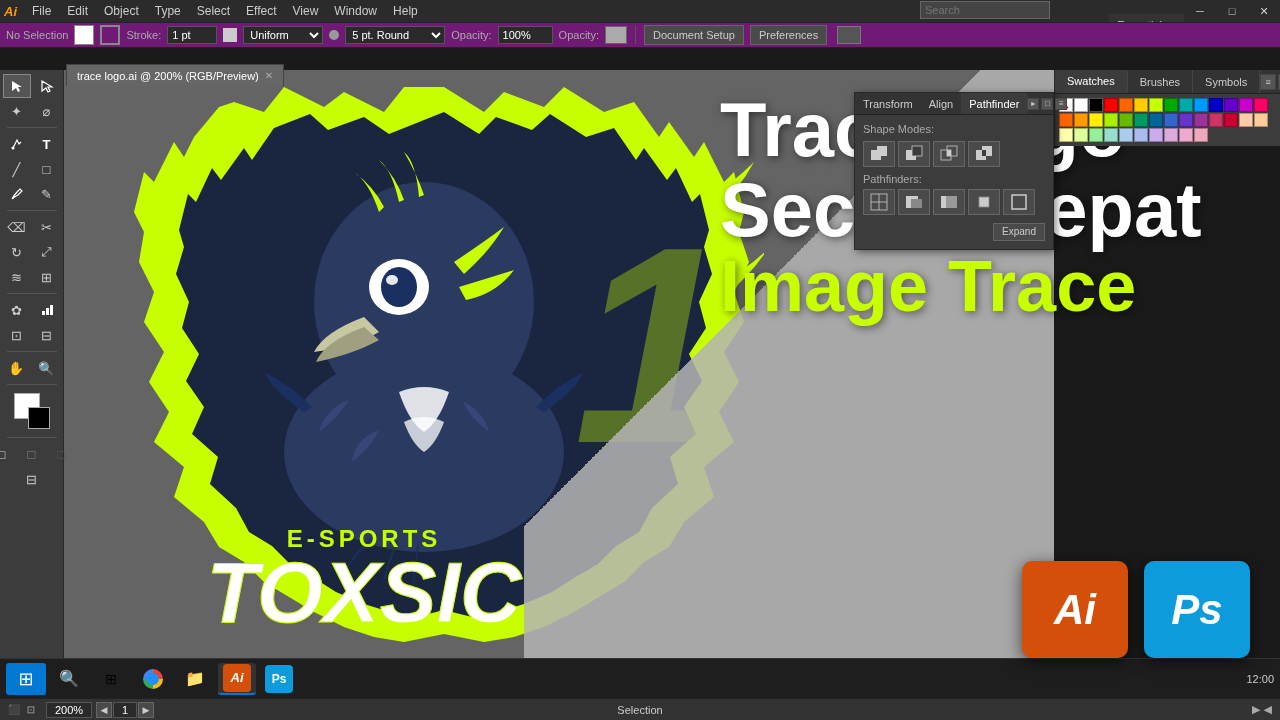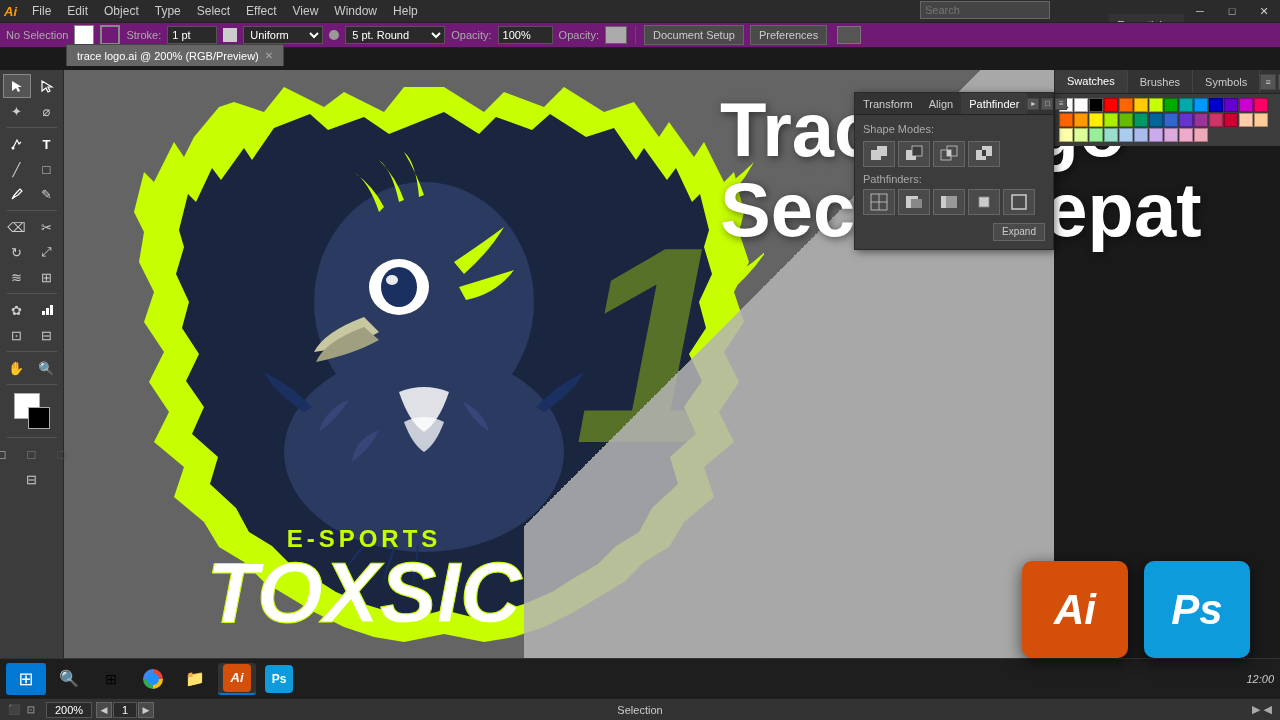--- a/index.html
+++ b/index.html
@@ -129,21 +129,21 @@
     .divider-v {
       width: 1px;
       height: 18px;
       background: #555;
       margin: 0 2px;
     }
 
     
     #tab-bar {
       position: absolute;
-      top: 44px; left: 66px;
+      top: 64px; left: 66px;
       height: 22px;
       display: flex;
       align-items: center;
       z-index: 100;
     }
     .tab {
       height: 22px;
       background: #595959;
       border: 1px solid #444;
       border-bottom: none;
@@ -407,21 +407,20 @@
       background: #333;
       border-bottom: 2px solid #0078d4;
     }
     .taskbar-right {
       margin-left: auto;
       display: flex;
       align-items: center;
       gap: 8px;
       color: #ccc;
       font-size: 11px;
-      font-style: italic;
     }
 
     
     #thumb-cards {
       position: absolute;
       bottom: 62px;
       right: 30px;
       display: flex;
       gap: 16px;
       z-index: 300;
@@ -755,20 +754,21 @@
       <path d="M 595 200 Q 628 185 645 165 Q 628 192 600 215 Z" fill="#c8ff00"></path>
     </svg>
   </div>
 </div>
 
 <div id="gray-overlay"></div>
 
 <div class="big-text-area">
   <div class="title-line1">Trace Logo</div>
   <div class="title-line2">Secara Cepat</div>
+  <div class="image-trace-text">Image Trace</div>
 </div>
 
 <div id="swatches-panel">
   <div class="panel-tabs">
     <div class="panel-tab active">Swatches</div>
     <div class="panel-tab">Brushes</div>
     <div class="panel-tab">Symbols</div>
     <div style="margin-left:auto;display:flex;align-items:center;gap:2px;padding-right:4px;">
       <div class="panel-ctrl-btn">≡</div>
       <div class="panel-ctrl-btn">✕</div>

